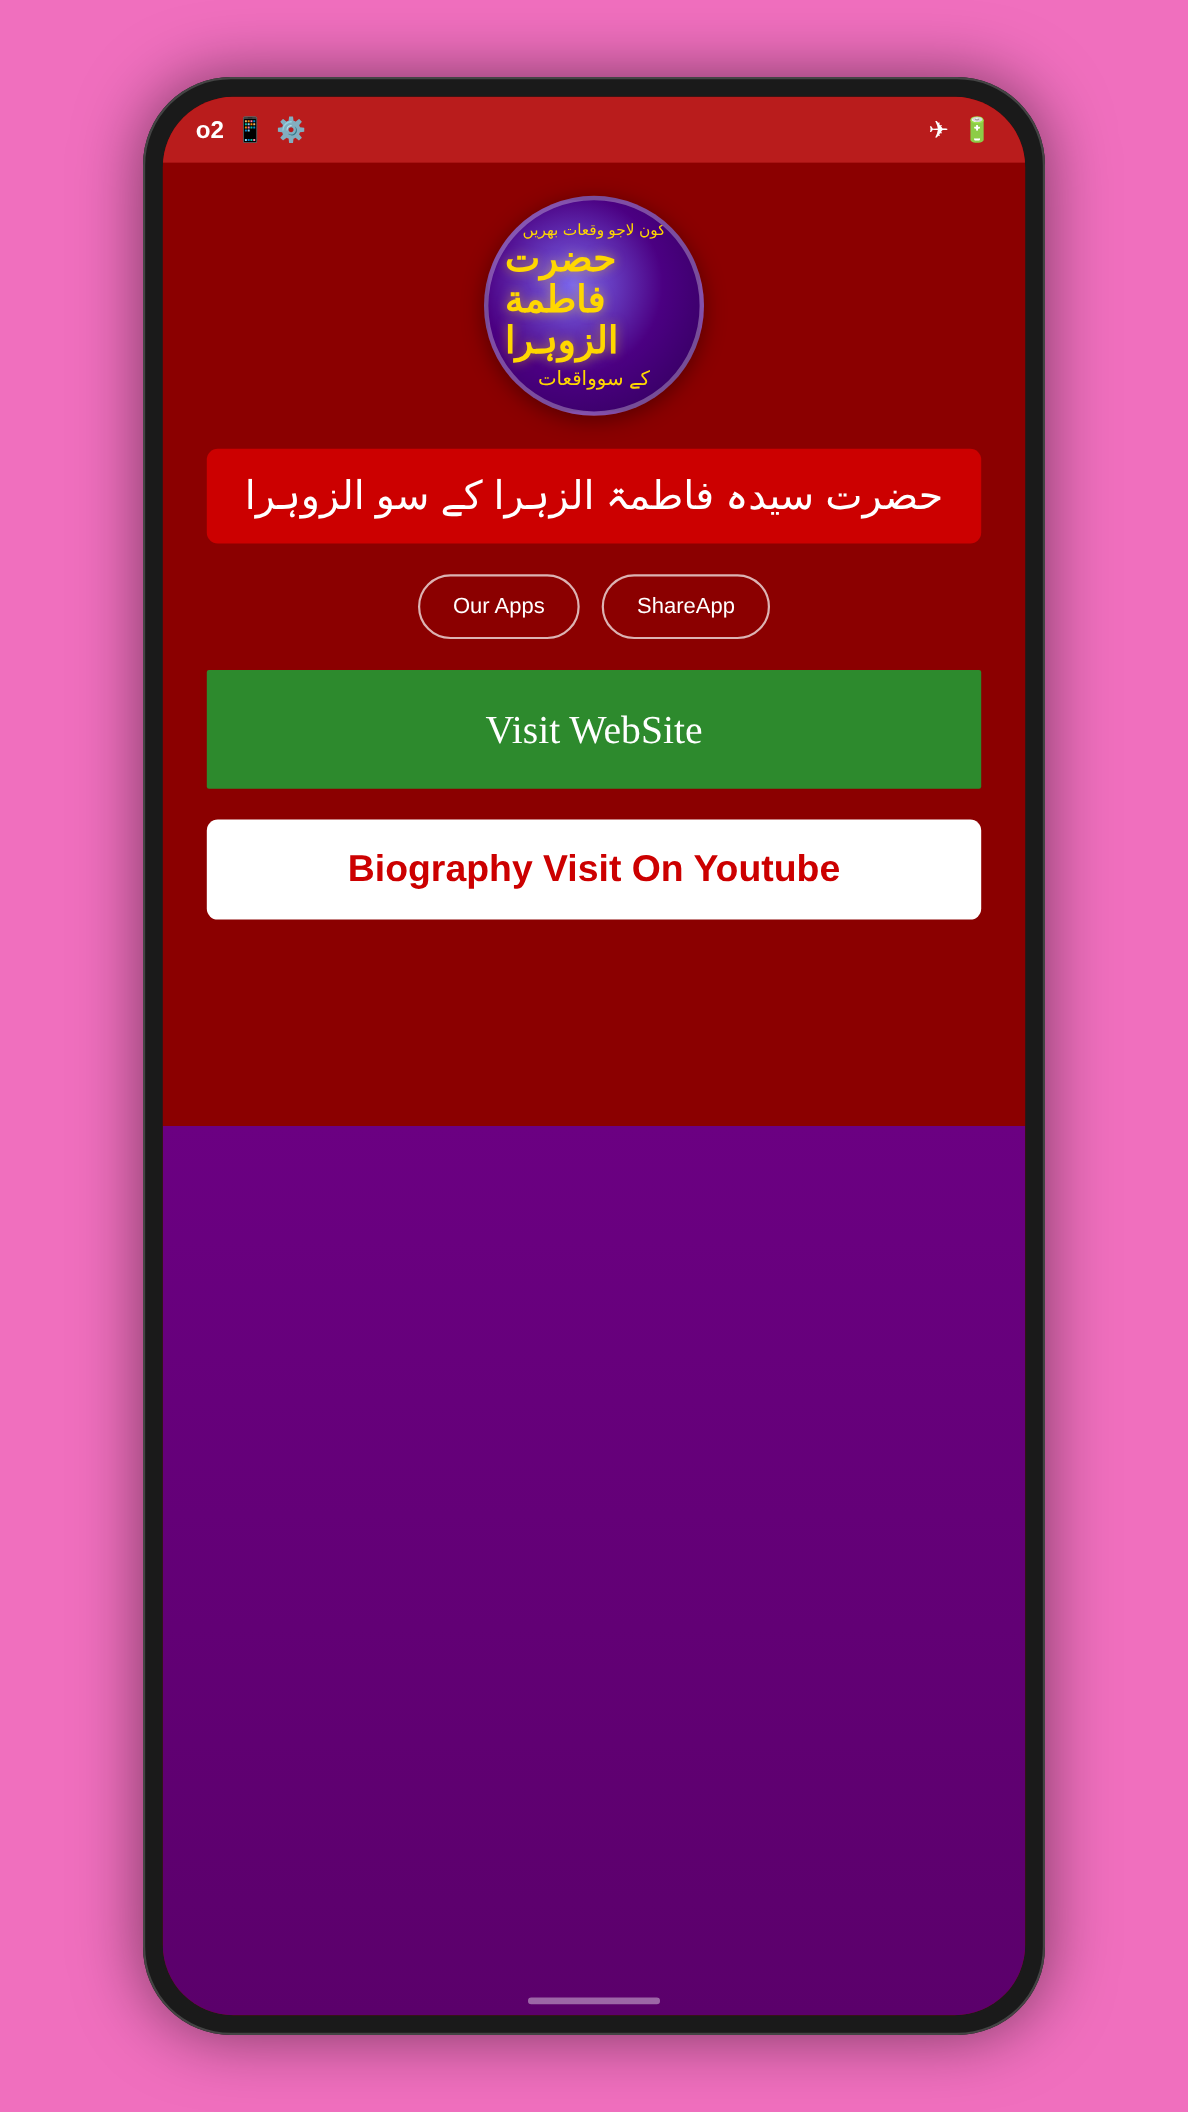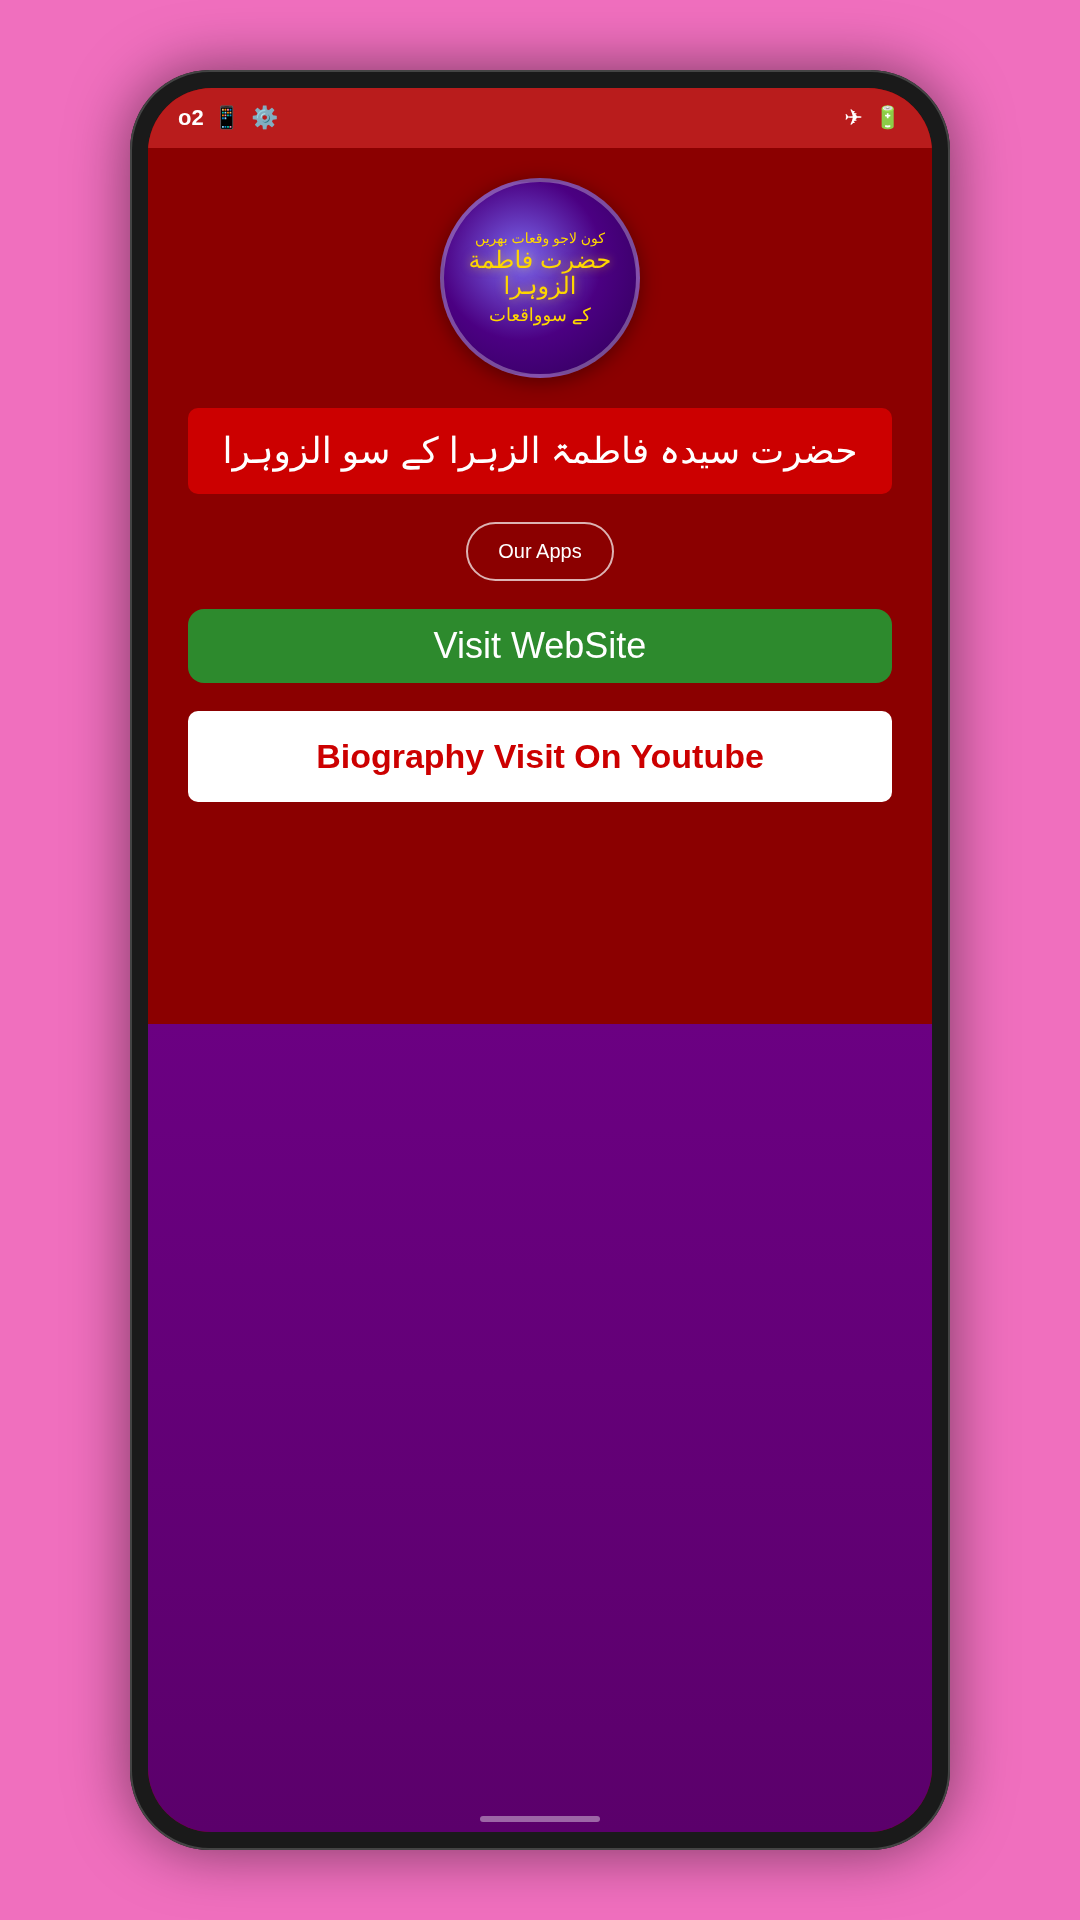--- a/index.html
+++ b/index.html
@@ -133,26 +133,27 @@
       cursor: pointer;
       font-weight: 500;
     }
 
     
     .visit-btn {
       width: 100%;
       background: #2d8a2d;
       color: white;
       border: none;
-      border-radius: 16px;
-      padding: 16px;
+      border-radius: 2px;
+      padding: 33px;
       font-size: 36px;
       cursor: pointer;
       margin-bottom: 28px;
       font-weight: 500;
+      font-family: Liberation Serif, serif;
     }
 
     
     .biography-btn {
       width: 100%;
       background: white;
       border: none;
       border-radius: 10px;
       padding: 26px;
       font-size: 34px;
@@ -186,23 +187,23 @@
 
     .logo-top-text {
       color: #FFD700;
       font-size: 14px;
       text-align: center;
       line-height: 1.2;
     }
 
     .logo-main-text {
       color: #FFD700;
-      font-size: 24px;
-      text-align: center;
-      font-weight: normal;
+      font-size: 34px;
+      text-align: left;
+      font-weight: bold;
       text-shadow: 0 0 10px rgba(255,215,0,0.5);
       line-height: 1.1;
     }
 
     .logo-bottom-text {
       color: #FFD700;
       font-size: 18px;
       text-align: center;
       margin-top: 4px;
     }
@@ -234,20 +235,21 @@
           <div class="logo-bottom-text">کے سوواقعات</div>
         </div>
       </div>
 
       <div class="title-banner">
         <span class="title-banner-text">حضرت سیدہ فاطمۃ الزہرا کے سو الزوہرا</span>
       </div>
 
       <div class="button-row">
         <button class="outline-btn">Our Apps</button>
+        <button class="outline-btn">ShareApp</button>
       </div>
 
       <button class="visit-btn">Visit WebSite</button>
 
       <button class="biography-btn">Biography Visit On Youtube</button>
 
     </div>
 
   </div>
   <div class="home-indicator"></div>

